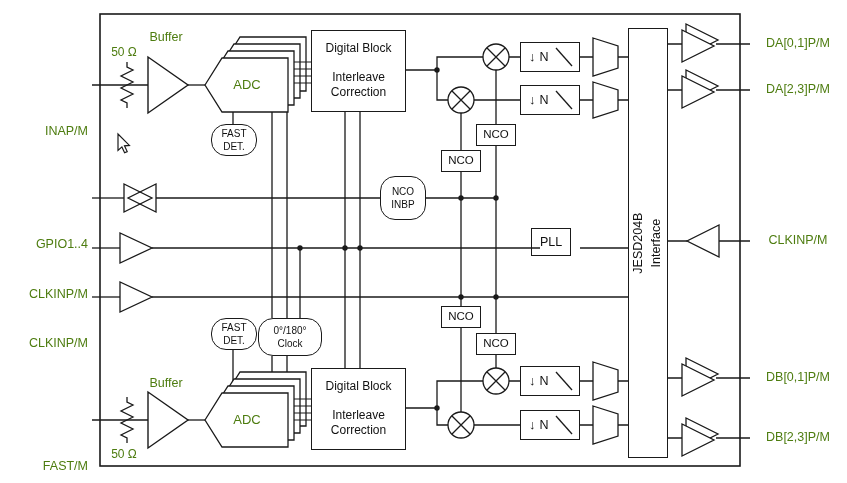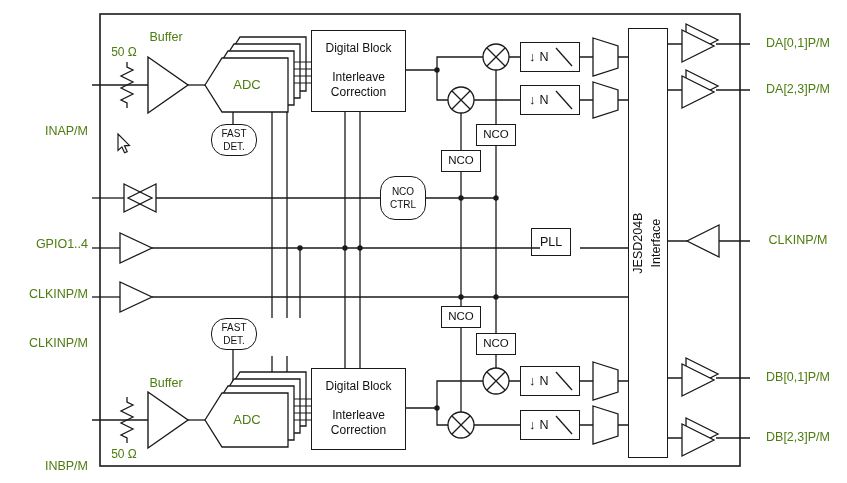--- a/index.html
+++ b/index.html
@@ -152,21 +152,21 @@
         <circle cx="496" cy="297" r="2.7"></circle>
     </g>
 
     <path d="M118,134 L118,150.5 L121.9,146.9 L124.6,152.8 L127.2,151.6 L124.5,145.8 L129.4,145.4 Z" fill="#fff" stroke="#1a1a1a" stroke-width="1.2"></path>
   </svg>
 
   <div class="label port-left" style="top:77px">INAP/M</div>
   <div class="label port-left" style="top:190px">GPIO1..4</div>
   <div class="label port-left" style="top:240px">CLKINP/M</div>
   <div class="label port-left" style="top:289px">CLKINP/M</div>
-  <div class="label port-left" style="top:412px">INBP/M</div>
+  <div class="label port-left" style="top:412px">FAST/M</div>
 
   <div class="label port-right" style="top:36px">DA[0,1]P/M</div>
   <div class="label port-right" style="top:82px">DA[2,3]P/M</div>
   <div class="label port-right" style="top:233px">CLKINP/M</div>
   <div class="label port-right" style="top:370px">DB[0,1]P/M</div>
   <div class="label port-right" style="top:430px">DB[2,3]P/M</div>
 
   <div class="label center" style="left:136px;top:30px;width:60px">Buffer</div>
   <div class="label center" style="left:98px;top:45px;width:52px;font-size:12px">50 Ω</div>
   <div class="label center" style="left:207px;top:77px;width:80px;font-size:13px">ADC</div>
@@ -190,24 +190,30 @@
     <span class="dec-arrow">↓</span>
     <span>N</span>
   </div>
 
   <div class="box" style="left:476px;top:124px;width:40px;height:22px">NCO</div>
   <div class="box" style="left:441px;top:150px;width:40px;height:22px">NCO</div>
 
   <div class="box two-line" style="left:380px;top:176px;width:46px;height:44px">
     <div>
       <div>NCO</div>
-      <div>CTRL</div>
+      <div>INBP</div>
     </div>
   </div>
   <div class="box" style="left:531px;top:228px;width:40px;height:28px;font-size:12.5px">PLL</div>
+  <div class="box two-line" style="left:258px;top:318px;width:64px;height:38px">
+    <div>
+      <div>0°/180°</div>
+      <div>Clock</div>
+    </div>
+  </div>
   <div class="box" style="left:628px;top:28px;width:40px;height:430px">
     <div class="jesd-inner">
       <div>JESD204B</div>
       <div>Interface</div>
     </div>
   </div>
 
   <div class="box two-line" style="left:211px;top:318px;width:46px;height:32px">FAST DET.</div>
   <div class="label center" style="left:136px;top:376px;width:60px">Buffer</div>
   <div class="label center" style="left:98px;top:447px;width:52px;font-size:12px">50 Ω</div>

